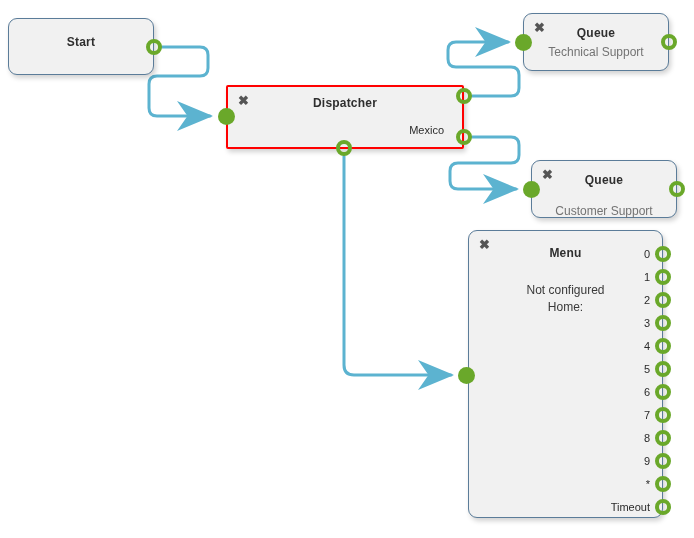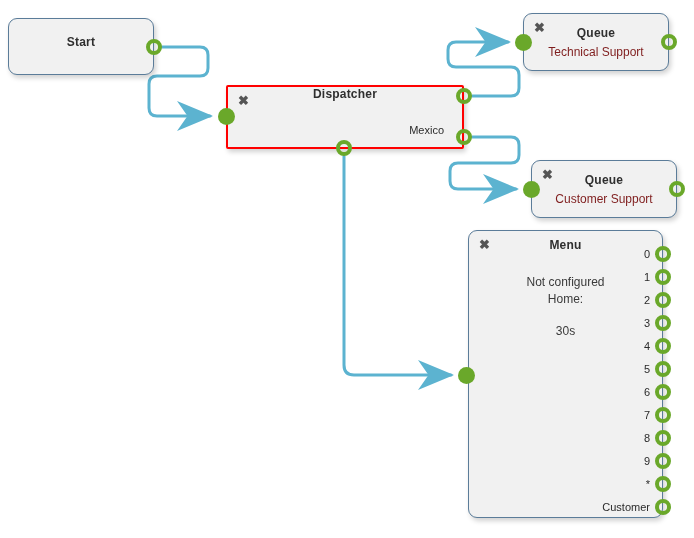--- a/index.html
+++ b/index.html
@@ -39,21 +39,21 @@
   .node-title {
     text-align: center;
     font-size: 12px;
     font-weight: bold;
     color: #2f2f2f;
     letter-spacing: 0.2px;
   }
   .node-sub {
     text-align: center;
     font-size: 12px;
-    color: #7f1d1d;
+    color: #737373;
   }
   .close-icon {
     position: absolute;
     left: 9px;
     top: 7px;
     width: 13px;
     height: 13px;
     color: #555555;
     font-size: 13px;
     line-height: 13px;
@@ -89,33 +89,33 @@
     white-space: nowrap;
     text-align: right;
     z-index: 5;
   }
 
   
   #node-start      { left: 8px;   top: 18px;  width: 146px; height: 57px; }
   #node-start .node-title { margin-top: 16px; }
 
   #node-dispatcher { left: 226px; top: 85px;  width: 238px; height: 64px; }
-  #node-dispatcher .node-title { margin-top: 0; }
+  #node-dispatcher .node-title { margin-top: 9px; }
   #node-dispatcher .node-sub   { margin-top: 4px; }
 
   #node-q-tech     { left: 523px; top: 13px;  width: 146px; height: 58px; }
   #node-q-tech .node-title { margin-top: 12px; }
   #node-q-tech .node-sub   { margin-top: 5px; }
 
   #node-q-cust     { left: 531px; top: 160px; width: 146px; height: 58px; }
   #node-q-cust .node-title { margin-top: 12px; }
-  #node-q-cust .node-sub   { margin-top: 5px; }
+  #node-q-cust .node-sub   { margin-top: 17px; }
 
   #node-menu       { left: 468px; top: 230px; width: 195px; height: 288px; }
-  #node-menu .node-title { margin-top: 7px; }
+  #node-menu .node-title { margin-top: 15px; }
   .menu-body {
     margin-top: 22px;
     text-align: center;
     font-size: 12px;
     color: #3a3a3a;
     line-height: 17px;
   }
   .menu-gap { height: 15px; }
 </style>
 </head>
@@ -176,21 +176,20 @@
   <div class="port in" style="left:523px; top:181px;"></div>
   <div class="port out" style="left:669px; top:181px;"></div>
 
   <div class="node" id="node-menu">
     <div class="close-icon">✖</div>
     <div class="node-title">Menu</div>
     <div class="menu-body">
       <div>Not configured</div>
       <div>Home:</div>
       <div class="menu-gap"></div>
-      <div>30s</div>
     </div>
   </div>
   <div class="port in" style="left:458px; top:367px;"></div>
 
   <div id="menu-ports">
       <div class="port-label" style="left: 535px; width: 115px; top: 248px;">0</div>
       <div class="port out" style="left: 655px; top: 246px;"></div>
       <div class="port-label" style="left: 535px; width: 115px; top: 271px;">1</div>
       <div class="port out" style="left: 655px; top: 269px;"></div>
       <div class="port-label" style="left: 535px; width: 115px; top: 294px;">2</div>
@@ -204,17 +203,17 @@
       <div class="port-label" style="left: 535px; width: 115px; top: 386px;">6</div>
       <div class="port out" style="left: 655px; top: 384px;"></div>
       <div class="port-label" style="left: 535px; width: 115px; top: 409px;">7</div>
       <div class="port out" style="left: 655px; top: 407px;"></div>
       <div class="port-label" style="left: 535px; width: 115px; top: 432px;">8</div>
       <div class="port out" style="left: 655px; top: 430px;"></div>
       <div class="port-label" style="left: 535px; width: 115px; top: 455px;">9</div>
       <div class="port out" style="left: 655px; top: 453px;"></div>
       <div class="port-label" style="left: 535px; width: 115px; top: 478px;">*</div>
       <div class="port out" style="left: 655px; top: 476px;"></div>
-      <div class="port-label" style="left: 535px; width: 115px; top: 501px;">Customer</div>
+      <div class="port-label" style="left: 535px; width: 115px; top: 501px;">Timeout</div>
       <div class="port out" style="left: 655px; top: 499px;"></div>
     </div>
 
 </div>
 
 </body></html>

